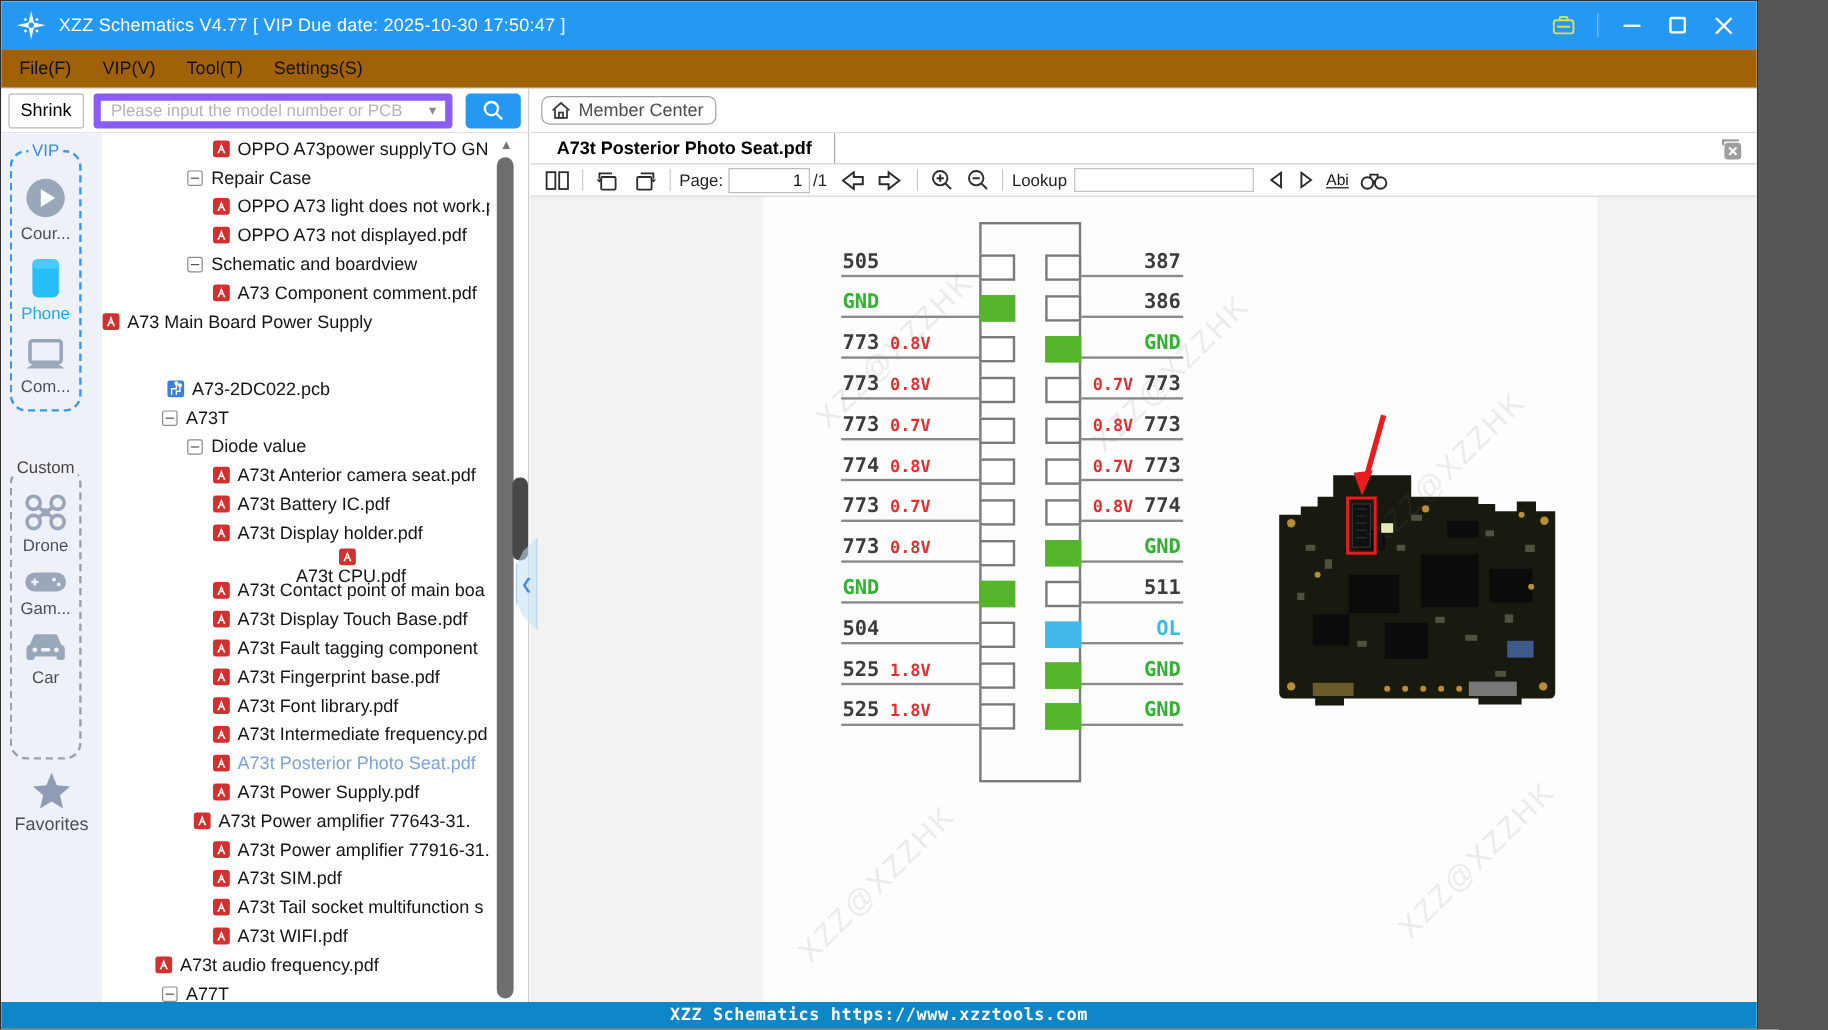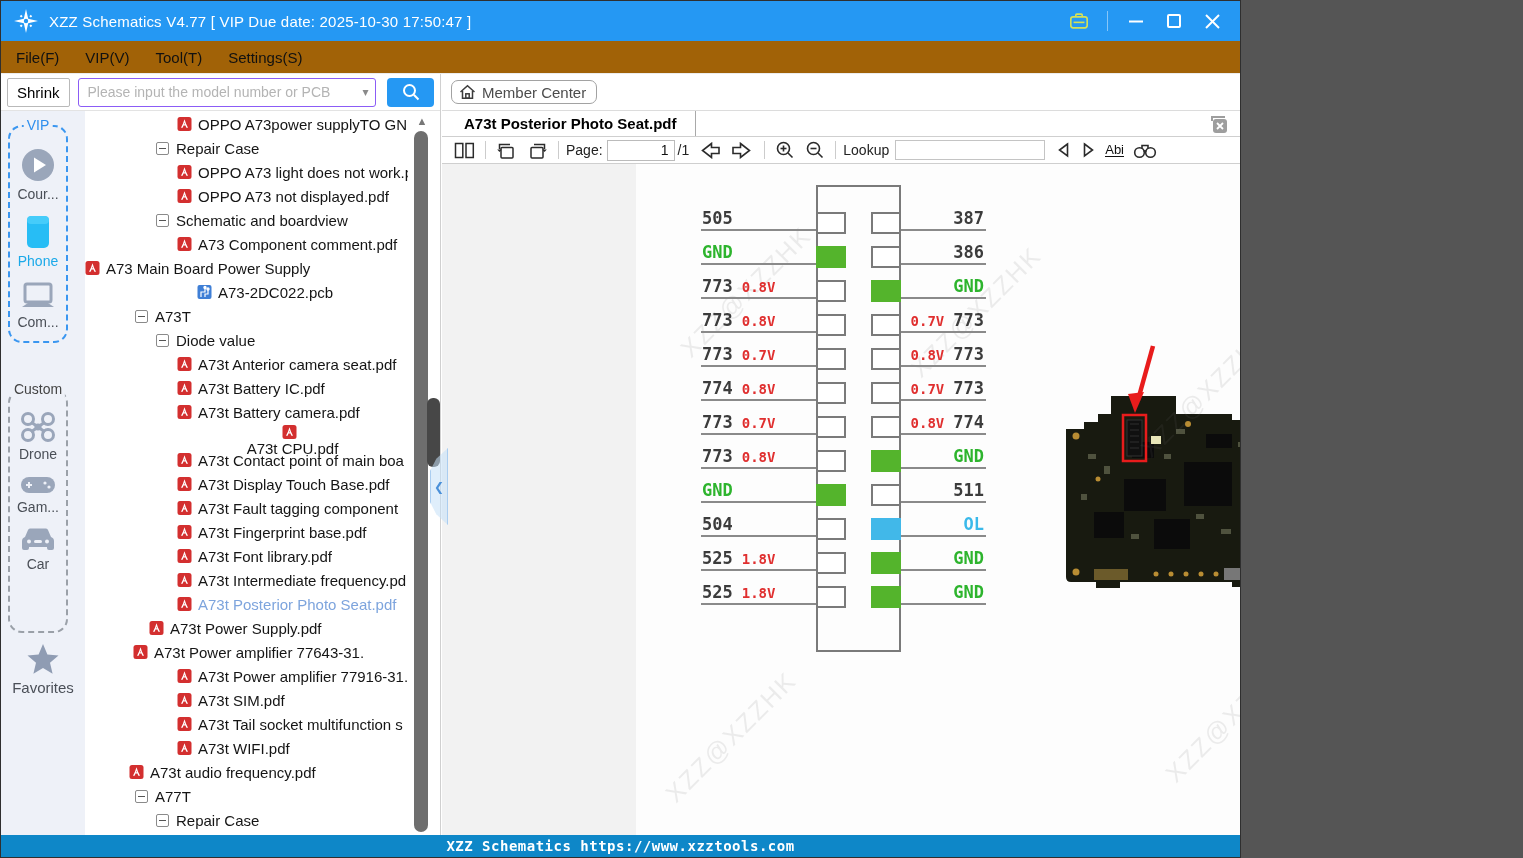--- a/index.html
+++ b/index.html
@@ -1,38 +1,38 @@
 <!DOCTYPE html>
 <html style="--c-accent: #2598f3; --c-statusbar: #0e87c8; --c-padgreen: #54b42c; --c-padblue: #41b8e9; --c-volt: #e02f2f; --c-gnd: #2db42d; --c-ol: #3ab9ea; --c-pinnum: #3c3c3c; --c-selected: #7da4dd; --c-phone: #1ba9e9; --c-highlight: #e81c1c;"><head>
 <meta charset="utf-8">
 <style>
   * { margin:0; padding:0; box-sizing:border-box; }
   body { font-family:"Liberation Sans", sans-serif; background:#555; }
-  .window { position:relative; width:1241px; height:858px; background:#fff; overflow:hidden; border:1px solid #2f2f2f; }
+  .window { position:relative; width:1465px; height:858px; background:#fff; overflow:hidden; border:1px solid #2f2f2f; }
 
   
   .titlebar { position:absolute; left:0; top:0; right:0; height:40px; background:var(--c-accent,#2598f3); display:flex; align-items:center; color:#fff; }
   .titlebar .applogo { margin:0 10px 0 12px; }
   .titlebar .apptitle { font-size:15px; letter-spacing:.2px; }
   .titlebar .winbtns { margin-left:auto; display:flex; align-items:center; gap:18px; padding-right:18px; }
   .titlebar .sep { width:1px; height:20px; background:rgba(255,255,255,.45); }
   .wbtn { display:flex; align-items:center; justify-content:center; width:20px; height:20px; cursor:default; }
 
   
   .menubar { position:absolute; left:0; top:40px; right:0; height:33px; background:#a16207; display:flex; align-items:center; gap:26px; padding-left:15px; font-size:15px; color:#111; border-bottom:1px solid #ececec; }
   .menubar .mitem { cursor:default; }
 
   
   .leftcol  { position:absolute; left:0; top:73px; width:440px; bottom:22px; background:#fff; border-right:1px solid #d0d0d0; }
   .rightcol { position:absolute; left:441px; top:73px; right:0; bottom:22px; background:#fff; }
 
   
   .ltoolbar { position:relative; height:37px; display:flex; align-items:center; padding:0 6px; border-bottom:1px solid #e3e3e3; }
   .shrinkbtn { height:29px; padding:0 9px; background:#fff; border:1px solid #b9b9b9; border-radius:2px; font-size:15px; color:#000; display:flex; align-items:center; }
-  .modelcombo { position:relative; margin-left:8px; width:302px; height:29px; border:1px solid #8b5cf6; border-radius:3px; background:#fff; display:flex; align-items:center; }
+  .modelcombo { position:relative; margin-left:8px; width:302px; height:29px; border:6px solid #8b5cf6; border-radius:3px; background:#fff; display:flex; align-items:center; }
   .modelcombo input { border:none; outline:none; width:270px; padding-left:9px; font-size:14px; color:#333; font-family:"Liberation Sans",sans-serif; background:transparent; }
   .modelcombo input::placeholder { color:#b4b4b4; }
   .combochev { position:absolute; right:7px; color:#8a8a8a; font-size:12px; }
   .searchbtn { margin-left:11px; width:47px; height:29px; background:var(--c-accent,#2598f3); border-radius:4px; display:flex; align-items:center; justify-content:center; }
 
   
   .leftbody { position:absolute; left:0; top:37px; right:0; bottom:0; display:flex; overflow:hidden; }
   .rail { width:84px; background:#eef1f8; position:relative; flex:none; }
   .railgroup { position:absolute; left:7px; width:60px; border:2px dashed; border-radius:14px; padding:20px 0 10px 0; display:flex; flex-direction:column; align-items:center; }
   .railgroup .gtitle { position:absolute; top:-10px; left:50%; transform:translateX(-50%); background:#eef1f8; padding:0 3px; font-size:14px; white-space:nowrap; }
@@ -300,21 +300,21 @@
             </div>
             <div class="tree-row" style="">
               <span class="ficon">
                 <svg width="15" height="16" viewBox="0 0 15 16">
                   <rect x="0.5" y="1" width="14" height="14" rx="2.5" fill="#d32f2f"></rect>
                   <path d="M7.5 3.2 C6.6 6.2 5.4 9 4 11.8 L5.6 11.8 C5.9 11 6.2 10.3 6.5 9.5 L8.5 9.5 C8.8 10.3 9.1 11 9.4 11.8 L11 11.8 C9.6 9 8.4 6.2 7.5 3.2 Z M7 8.2 C7.2 7.6 7.3 7.1 7.5 6.4 C7.7 7.1 7.8 7.6 8 8.2 Z" fill="#fff"></path>
                 </svg>
               </span>
               <span class="tlabel">A73 Main Board Power Supply</span>
             </div>
-            <div class="tree-row" style="padding-left: 112px;">
+            <div class="tree-row" style="padding-left: 54px; margin-top: 32px;">
               <span class="ficon">
                 <svg width="15" height="16" viewBox="0 0 15 16">
                   <rect x="0.5" y="1" width="14" height="14" rx="2" fill="#3f7fd6"></rect>
                   <g stroke="#fff" stroke-width="1.2" fill="none">
                     <path d="M4 13 V8 H8 V4"></path>
                     <path d="M8 13 V10 H11 V6"></path>
                     <circle cx="8" cy="3.5" r="1.1" fill="#fff"></circle>
                     <circle cx="11" cy="5" r="1.1" fill="#fff"></circle>
                   </g>
                 </svg>
@@ -347,21 +347,21 @@
               </span>
               <span class="tlabel">A73t Battery IC.pdf</span>
             </div>
             <div class="tree-row" style="padding-left: 92px;">
               <span class="ficon">
                 <svg width="15" height="16" viewBox="0 0 15 16">
                   <rect x="0.5" y="1" width="14" height="14" rx="2.5" fill="#d32f2f"></rect>
                   <path d="M7.5 3.2 C6.6 6.2 5.4 9 4 11.8 L5.6 11.8 C5.9 11 6.2 10.3 6.5 9.5 L8.5 9.5 C8.8 10.3 9.1 11 9.4 11.8 L11 11.8 C9.6 9 8.4 6.2 7.5 3.2 Z M7 8.2 C7.2 7.6 7.3 7.1 7.5 6.4 C7.7 7.1 7.8 7.6 8 8.2 Z" fill="#fff"></path>
                 </svg>
               </span>
-              <span class="tlabel">A73t Battery camera.pdf</span>
+              <span class="tlabel">A73t Display holder.pdf</span>
             </div>
             <div class="tree-row" style="padding-left: 92px; flex-direction: column;">
               <span class="ficon">
                 <svg width="15" height="16" viewBox="0 0 15 16">
                   <rect x="0.5" y="1" width="14" height="14" rx="2.5" fill="#d32f2f"></rect>
                   <path d="M7.5 3.2 C6.6 6.2 5.4 9 4 11.8 L5.6 11.8 C5.9 11 6.2 10.3 6.5 9.5 L8.5 9.5 C8.8 10.3 9.1 11 9.4 11.8 L11 11.8 C9.6 9 8.4 6.2 7.5 3.2 Z M7 8.2 C7.2 7.6 7.3 7.1 7.5 6.4 C7.7 7.1 7.8 7.6 8 8.2 Z" fill="#fff"></path>
                 </svg>
               </span>
               <span class="tlabel">A73t CPU.pdf</span>
             </div>
@@ -421,30 +421,30 @@
             </div>
             <div class="tree-row sel" style="padding-left: 92px;">
               <span class="ficon">
                 <svg width="15" height="16" viewBox="0 0 15 16">
                   <rect x="0.5" y="1" width="14" height="14" rx="2.5" fill="#d32f2f"></rect>
                   <path d="M7.5 3.2 C6.6 6.2 5.4 9 4 11.8 L5.6 11.8 C5.9 11 6.2 10.3 6.5 9.5 L8.5 9.5 C8.8 10.3 9.1 11 9.4 11.8 L11 11.8 C9.6 9 8.4 6.2 7.5 3.2 Z M7 8.2 C7.2 7.6 7.3 7.1 7.5 6.4 C7.7 7.1 7.8 7.6 8 8.2 Z" fill="#fff"></path>
                 </svg>
               </span>
               <span class="tlabel">A73t Posterior Photo Seat.pdf</span>
             </div>
-            <div class="tree-row" style="padding-left: 64px;">
+            <div class="tree-row" style="padding-left: 92px;">
               <span class="ficon">
                 <svg width="15" height="16" viewBox="0 0 15 16">
                   <rect x="0.5" y="1" width="14" height="14" rx="2.5" fill="#d32f2f"></rect>
                   <path d="M7.5 3.2 C6.6 6.2 5.4 9 4 11.8 L5.6 11.8 C5.9 11 6.2 10.3 6.5 9.5 L8.5 9.5 C8.8 10.3 9.1 11 9.4 11.8 L11 11.8 C9.6 9 8.4 6.2 7.5 3.2 Z M7 8.2 C7.2 7.6 7.3 7.1 7.5 6.4 C7.7 7.1 7.8 7.6 8 8.2 Z" fill="#fff"></path>
                 </svg>
               </span>
               <span class="tlabel">A73t Power Supply.pdf</span>
             </div>
-            <div class="tree-row" style="padding-left: 48px;">
+            <div class="tree-row" style="padding-left: 76px;">
               <span class="ficon">
                 <svg width="15" height="16" viewBox="0 0 15 16">
                   <rect x="0.5" y="1" width="14" height="14" rx="2.5" fill="#d32f2f"></rect>
                   <path d="M7.5 3.2 C6.6 6.2 5.4 9 4 11.8 L5.6 11.8 C5.9 11 6.2 10.3 6.5 9.5 L8.5 9.5 C8.8 10.3 9.1 11 9.4 11.8 L11 11.8 C9.6 9 8.4 6.2 7.5 3.2 Z M7 8.2 C7.2 7.6 7.3 7.1 7.5 6.4 C7.7 7.1 7.8 7.6 8 8.2 Z" fill="#fff"></path>
                 </svg>
               </span>
               <span class="tlabel">A73t Power amplifier 77643-31.</span>
             </div>
             <div class="tree-row" style="padding-left: 92px;">
               <span class="ficon">

